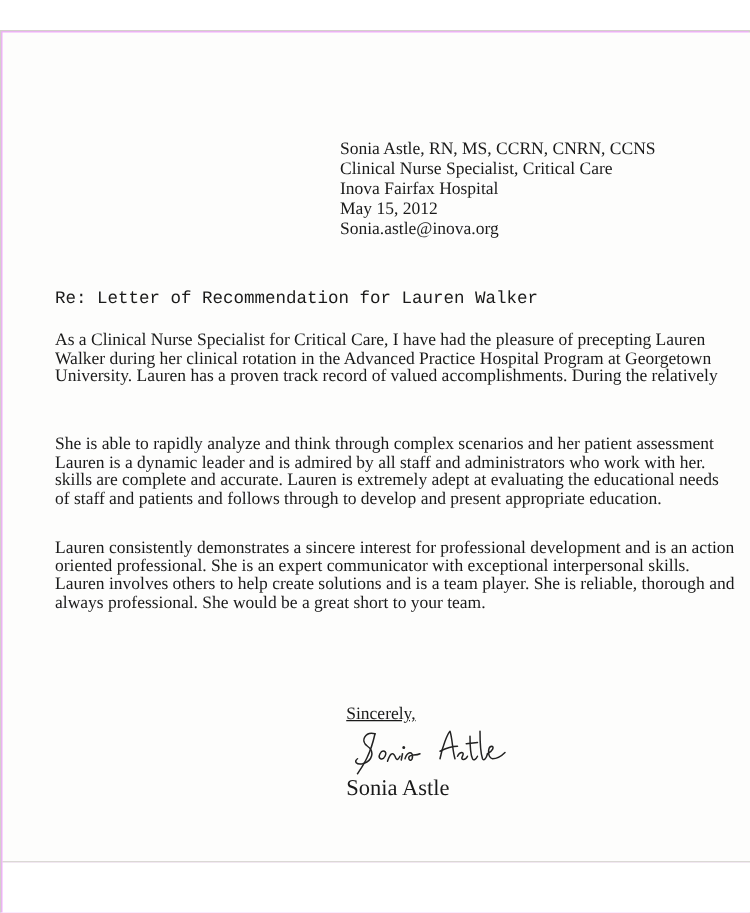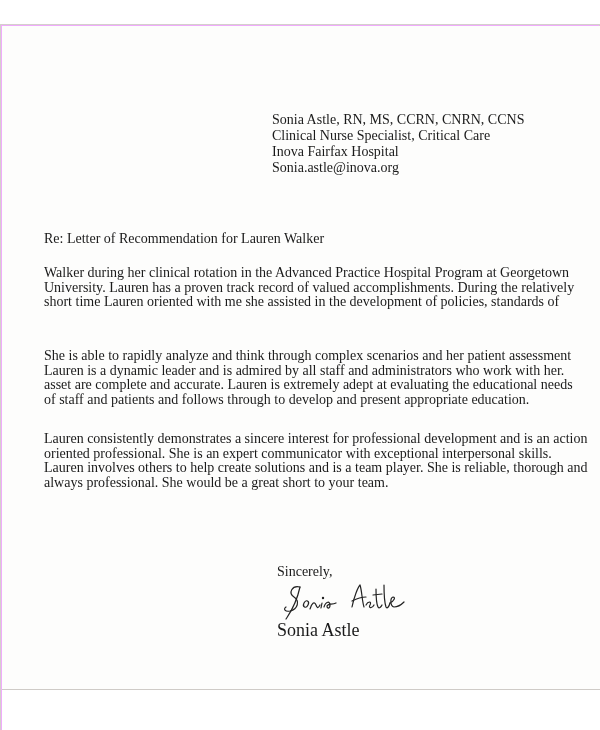--- a/index.html
+++ b/index.html
@@ -45,38 +45,40 @@
       line-height: 16px;
     }
     .header-block div { white-space: nowrap; }
     .re-line {
       position: absolute;
       left: 42px;
       top: 205px;
       font-size: 14px;
       line-height: 16px;
       white-space: nowrap;
+      font-family: Liberation Mono, monospace;
     }
     .para {
       position: absolute;
       left: 42px;
       width: 540px;
       font-size: 14px;
       line-height: 14.6px;
     }
     .para div { white-space: nowrap; }
     .p1 { top: 240px; }
     .p2 { top: 323px; }
     .p3 { top: 406px; }
     .closing {
       position: absolute;
       left: 275px;
       top: 538px;
       font-size: 14px;
       line-height: 16px;
+      text-decoration: underline;
     }
     .signature {
       position: absolute;
       left: 278px;
       top: 553px;
       width: 130px;
       height: 44px;
     }
     .signer {
       position: absolute;
@@ -89,35 +91,36 @@
 </head>
 <body>
 
 <div class="frame">
   <div class="page">
 
     <div class="header-block">
       <div>Sonia Astle, RN, MS, CCRN, CNRN, CCNS</div>
       <div>Clinical Nurse Specialist, Critical Care</div>
       <div>Inova Fairfax Hospital</div>
+      <div>May 15, 2012</div>
       <div>Sonia.astle@inova.org</div>
     </div>
 
     <div class="re-line">Re:  Letter of Recommendation for Lauren Walker</div>
 
     <div class="para p1">
+      <div>As a Clinical Nurse Specialist for Critical Care, I have had the pleasure of precepting Lauren</div>
       <div>Walker during her clinical rotation in the Advanced Practice Hospital Program at Georgetown</div>
       <div>University.  Lauren has a proven track record of valued accomplishments.  During the relatively</div>
-      <div>short time Lauren oriented with me she assisted in the development of  policies, standards of</div>
     </div>
 
     <div class="para p2">
       <div>She is able to rapidly analyze and think through complex scenarios and her patient assessment</div>
       <div>Lauren is a dynamic leader and is admired by all staff and administrators who work with her.</div>
-      <div>asset are complete and accurate.  Lauren is extremely adept at evaluating the educational needs</div>
+      <div>skills are complete and accurate.  Lauren is extremely adept at evaluating the educational needs</div>
       <div>of staff and patients and follows through to develop and present appropriate education.</div>
     </div>
 
     <div class="para p3">
       <div>Lauren consistently demonstrates a sincere interest for professional development and is an action</div>
       <div>oriented professional.  She is an expert communicator with exceptional interpersonal skills.</div>
       <div>Lauren involves others to help create solutions and is a team player. She is reliable, thorough and</div>
       <div>always professional.  She would be a great short to your team.</div>
     </div>
 

